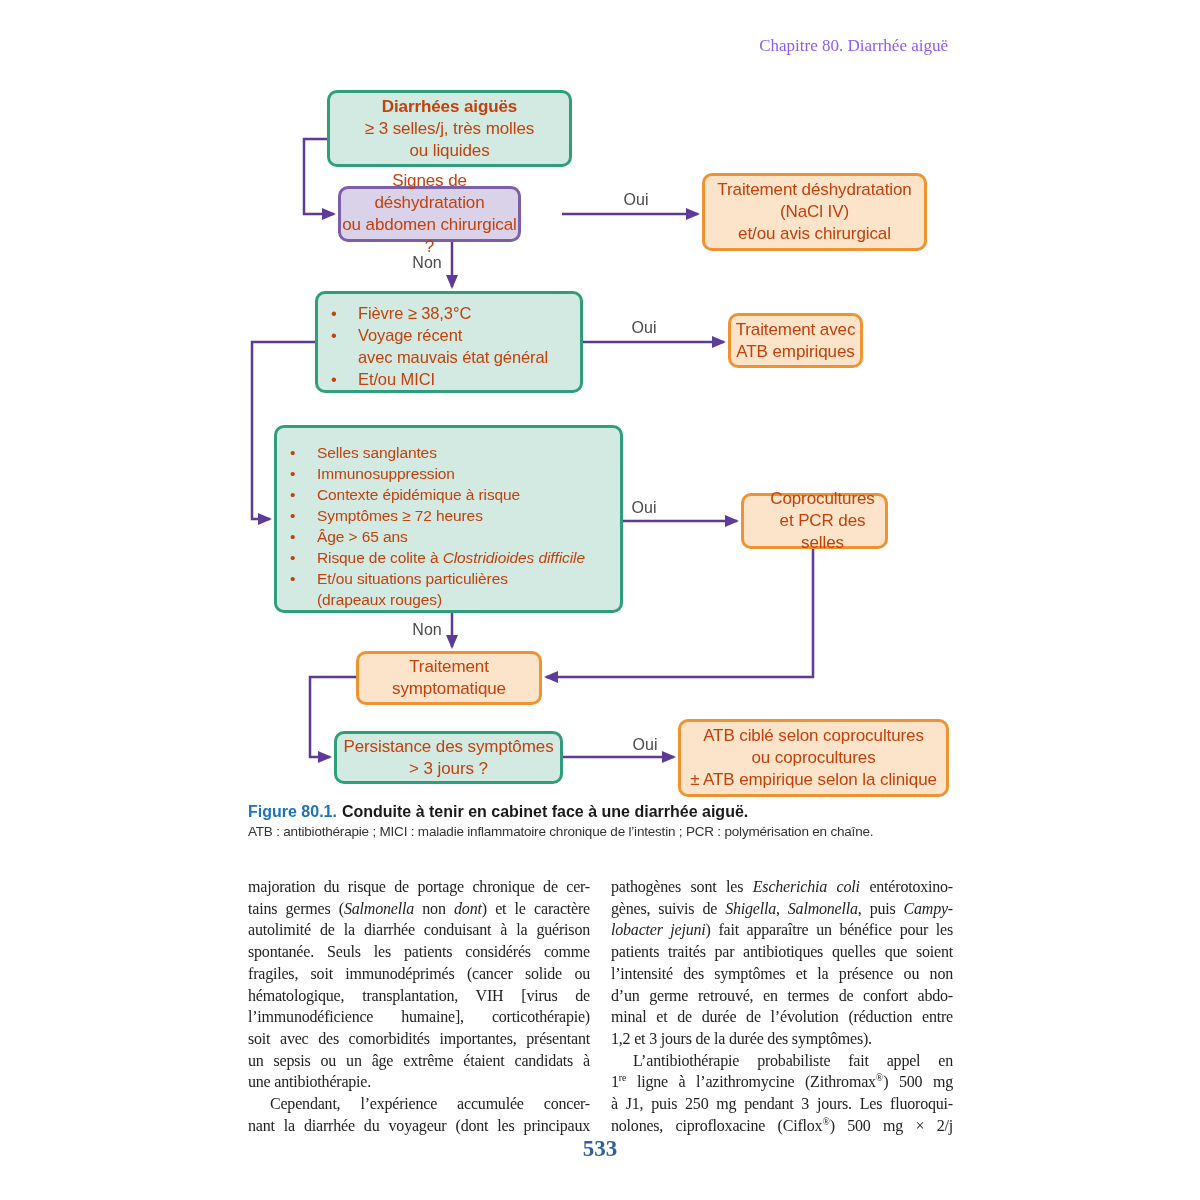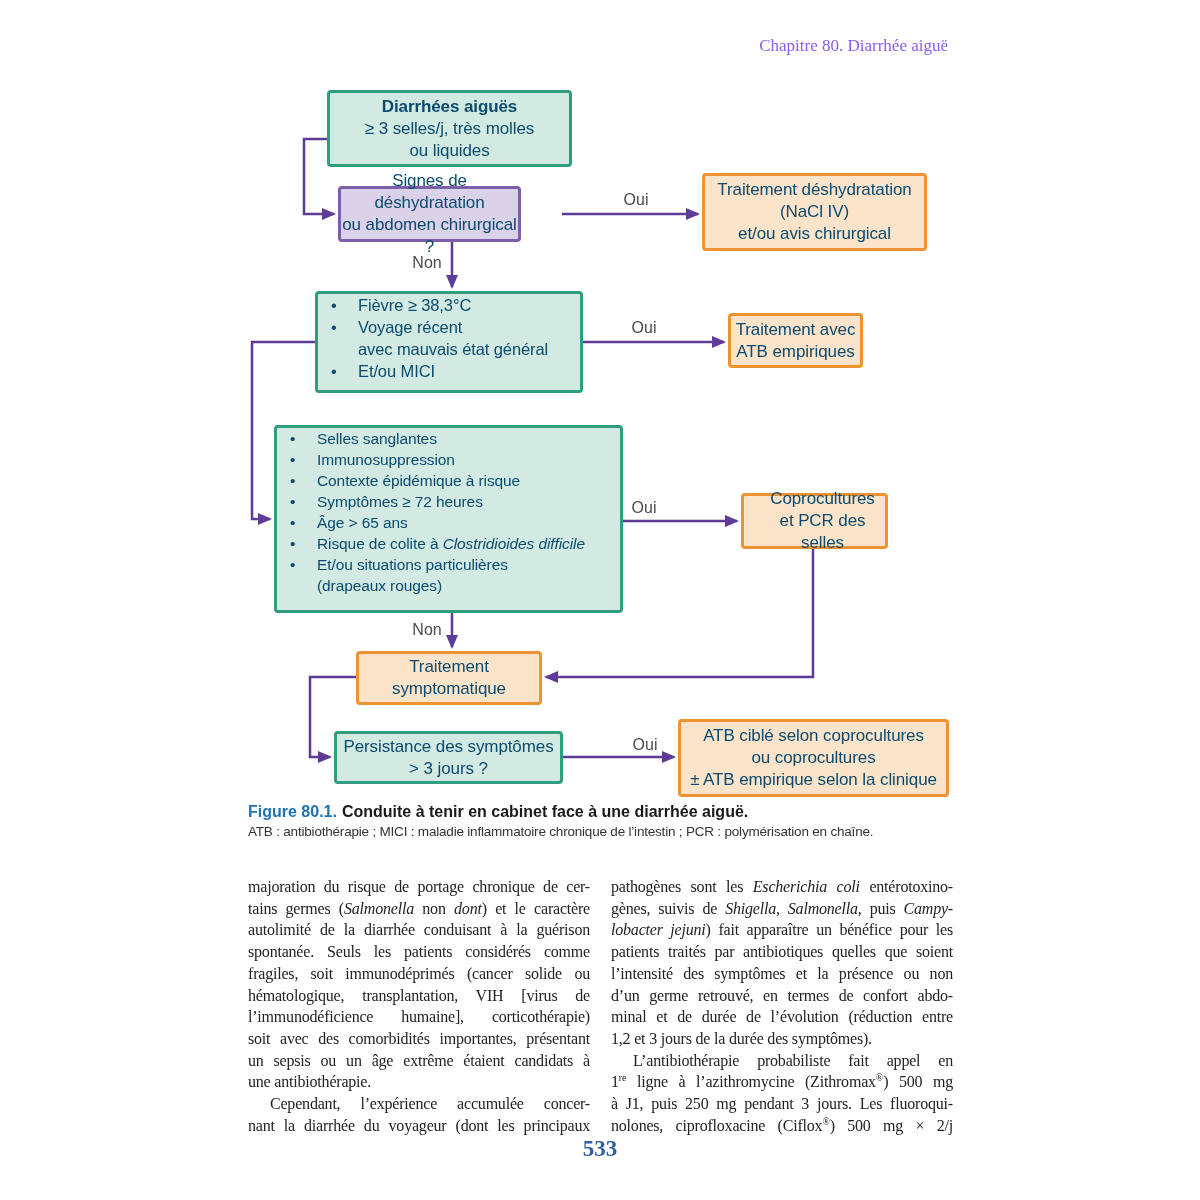--- a/index.html
+++ b/index.html
@@ -13,25 +13,25 @@
     font-family:"Liberation Serif", serif; font-size:17px; color:#8b5cf6;
   }
   .page-number {
     position:absolute; top:1136px; left:0; width:1200px; text-align:center;
     font-family:"Liberation Serif", serif; font-size:23px; font-weight:600; color:#2e5f9e;
   }
   
   svg.connectors { position:absolute; left:0; top:0; z-index:1; }
   .box {
     position:absolute; z-index:2; box-sizing:border-box;
-    border:3px solid; border-radius:4px; color:#0c4a6e;
+    border:3px solid; border-radius:10px; color:#c2410c;
     font-size:17px; line-height:22px; letter-spacing:-0.1px;
   }
   .box.center { display:flex; flex-direction:column; justify-content:center; align-items:center; text-align:center; }
-  .box.listbox { display:flex; flex-direction:column; justify-content:flex-start; }
+  .box.listbox { display:flex; flex-direction:column; justify-content:flex-end; }
   .green  { background:#d2eae2; border-color:#2f9e7c; }
   .purple { background:#dad2e9; border-color:#7c5ea9; }
   .orange { background:#fbe4ca; border-color:#ee9232; }
   .bt { font-weight:bold; }
   ul.fc { list-style:none; margin:0; padding:0; }
   ul.fc li { position:relative; padding-left:40px; white-space:nowrap; }
   ul.fc li::before { content:"\2022"; position:absolute; left:13px; }
   #box-fievre   { font-size:16.5px; line-height:22px; }
   #box-drapeaux { font-size:15.5px; line-height:21px; }
   .fc-label { position:absolute; z-index:3; transform:translateX(-50%); font-size:16px; color:#4b4b4b; }

